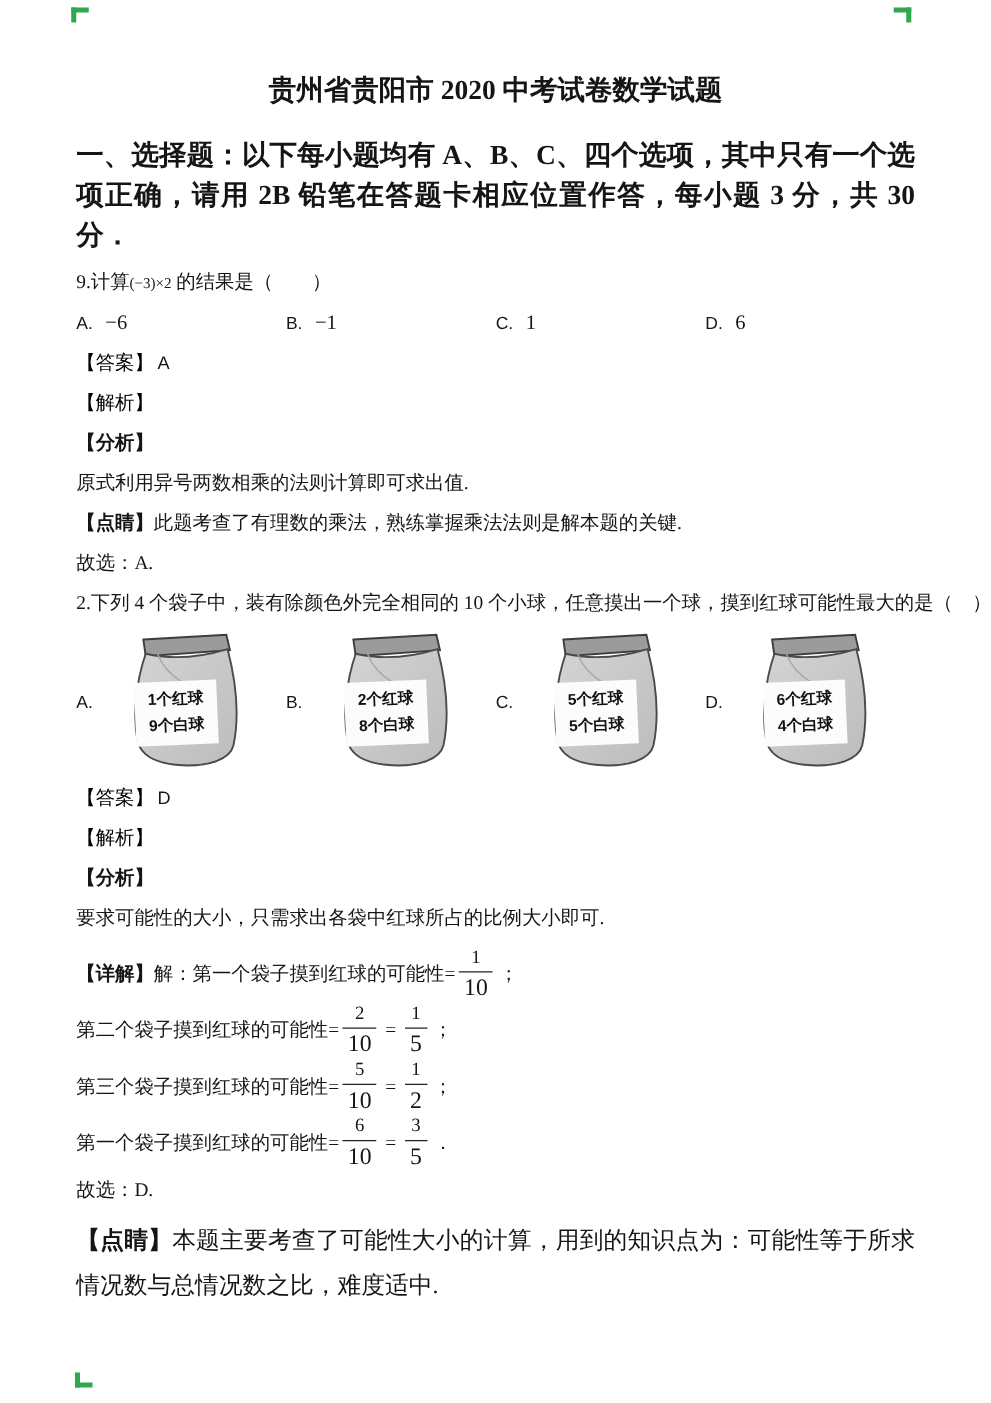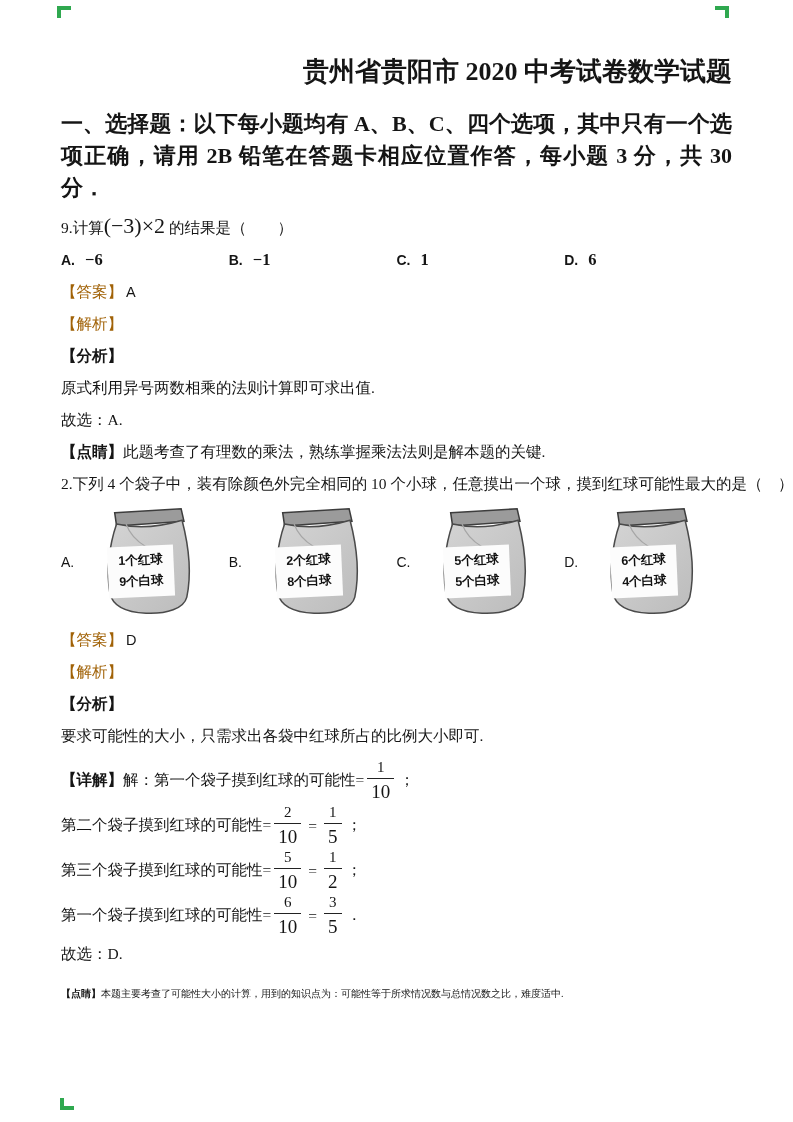--- a/index.html
+++ b/index.html
@@ -14,31 +14,31 @@
   .corner .h,.corner .v{position:absolute;background:#2fa84f;}
   .corner .h{width:14px;height:4px;}
   .corner .v{width:4px;height:12px;}
   .corner.tl{top:6px;left:57px;}
   .corner.tl .h{top:0;left:0;} .corner.tl .v{top:0;left:0;}
   .corner.tr{top:6px;right:64px;}
   .corner.tr .h{top:0;right:0;} .corner.tr .v{top:0;right:0;}
   .corner.bl{bottom:12px;left:60px;}
   .corner.bl .h{bottom:0;left:0;} .corner.bl .v{bottom:0;left:0;}
 
-  .title{font-size:26px;line-height:28px;font-weight:700;text-align:right;margin:8px 0 22px 0;}
+  .title{font-size:22px;line-height:28px;font-weight:700;text-align:center;margin:8px 0 22px 0;}
   .sec-header{font-size:22px;font-weight:700;line-height:32px;margin:0;text-align:justify;}
 
   .line{font-size:15.5px;line-height:20px;margin:12px 0;}
   .nowrap{white-space:nowrap;}
-  .stem .math{font-size:22px;}
-  .label-blue{color:#a16207;}
+  .stem .math{font-size:12px;}
+  .label-blue{color:#000000;}
   .label-bold{font-weight:700;}
   .answer-letter{font-family:"Liberation Sans","DejaVu Sans",sans-serif;font-size:14.5px;padding-left:3px;}
 
-  .options-row{display:grid;grid-template-columns:repeat(4,1fr);margin:12px 0;line-height:20px;font-weight:bold;}
+  .options-row{display:grid;grid-template-columns:repeat(4,1fr);margin:12px 0;line-height:20px;}
   .opt-letter{font-family:"Liberation Sans","DejaVu Sans",sans-serif;font-size:14px;}
   .opt-value{font-size:16.5px;padding-left:10px;}
 
   
   .bags-row{display:grid;grid-template-columns:repeat(4,1fr);margin:10px 0 0 0;}
   .bag-cell{display:flex;align-items:center;}
   .bag-cell .opt-letter{width:26px;flex:0 0 26px;}
   .bag{position:relative;width:118px;height:112px;}
   .bag svg{position:absolute;inset:0;width:100%;height:100%;}
   .bag-label{
@@ -49,21 +49,21 @@
   }
 
   
   .frac-line{display:flex;align-items:center;height:45px;font-size:15.5px;margin:0;}
   .frac{display:inline-flex;flex-direction:column;align-items:center;margin:0 3px;line-height:1;vertical-align:middle;}
   .frac .num{display:block;padding:0 4px 3px 4px;font-size:15px;}
   .frac .den{display:block;border-top:1.4px solid #222;padding:3px 4px 0 4px;font-size:19px;}
   .frac-eq{padding:0 4px;}
   .frac-end{padding-left:2px;}
 
-  .note-wrap{font-size:10px;line-height:36px;margin:6px 0 0 0;text-align:justify;}
+  .note-wrap{font-size:19px;line-height:36px;margin:6px 0 0 0;text-align:justify;}
 </style>
 </head>
 <body>
 
 <div class="page">
 
   <div class="corner tl">
       <i class="h"></i>
       <i class="v"></i>
     </div>
@@ -86,22 +86,22 @@
     <div class="option"><span class="opt-letter">A.</span><span class="opt-value">−6</span></div>
     <div class="option"><span class="opt-letter">B.</span><span class="opt-value">−1</span></div>
     <div class="option"><span class="opt-letter">C.</span><span class="opt-value">1</span></div>
     <div class="option"><span class="opt-letter">D.</span><span class="opt-value">6</span></div>
   </div>
 
   <p class="line"><span class="label-blue">【答案】</span><span class="answer-letter">A</span></p>
   <p class="line"><span class="label-blue">【解析】</span></p>
   <p class="line"><span class="label-bold">【分析】</span></p>
   <p class="line">原式利用异号两数相乘的法则计算即可求出值.</p>
+  <p class="line"><span class="label-bold">【点睛】</span><span>此题考查了有理数的乘法，熟练掌握乘法法则是解本题的关键.</span></p>
   <p class="line">故选：A.</p>
-  <p class="line"><span class="label-bold">【点睛】</span><span>此题考查了有理数的乘法，熟练掌握乘法法则是解本题的关键.</span></p>
 
   <p class="line stem nowrap">2.下列 4 个袋子中，装有除颜色外完全相同的 10 个小球，任意摸出一个球，摸到红球可能性最大的是（　）</p>
 
   <div class="bags-row">
 
     <div class="bag-cell">
       <span class="opt-letter">A.</span>
       <div class="bag">
         <svg viewBox="0 0 118 118">
           <defs>

